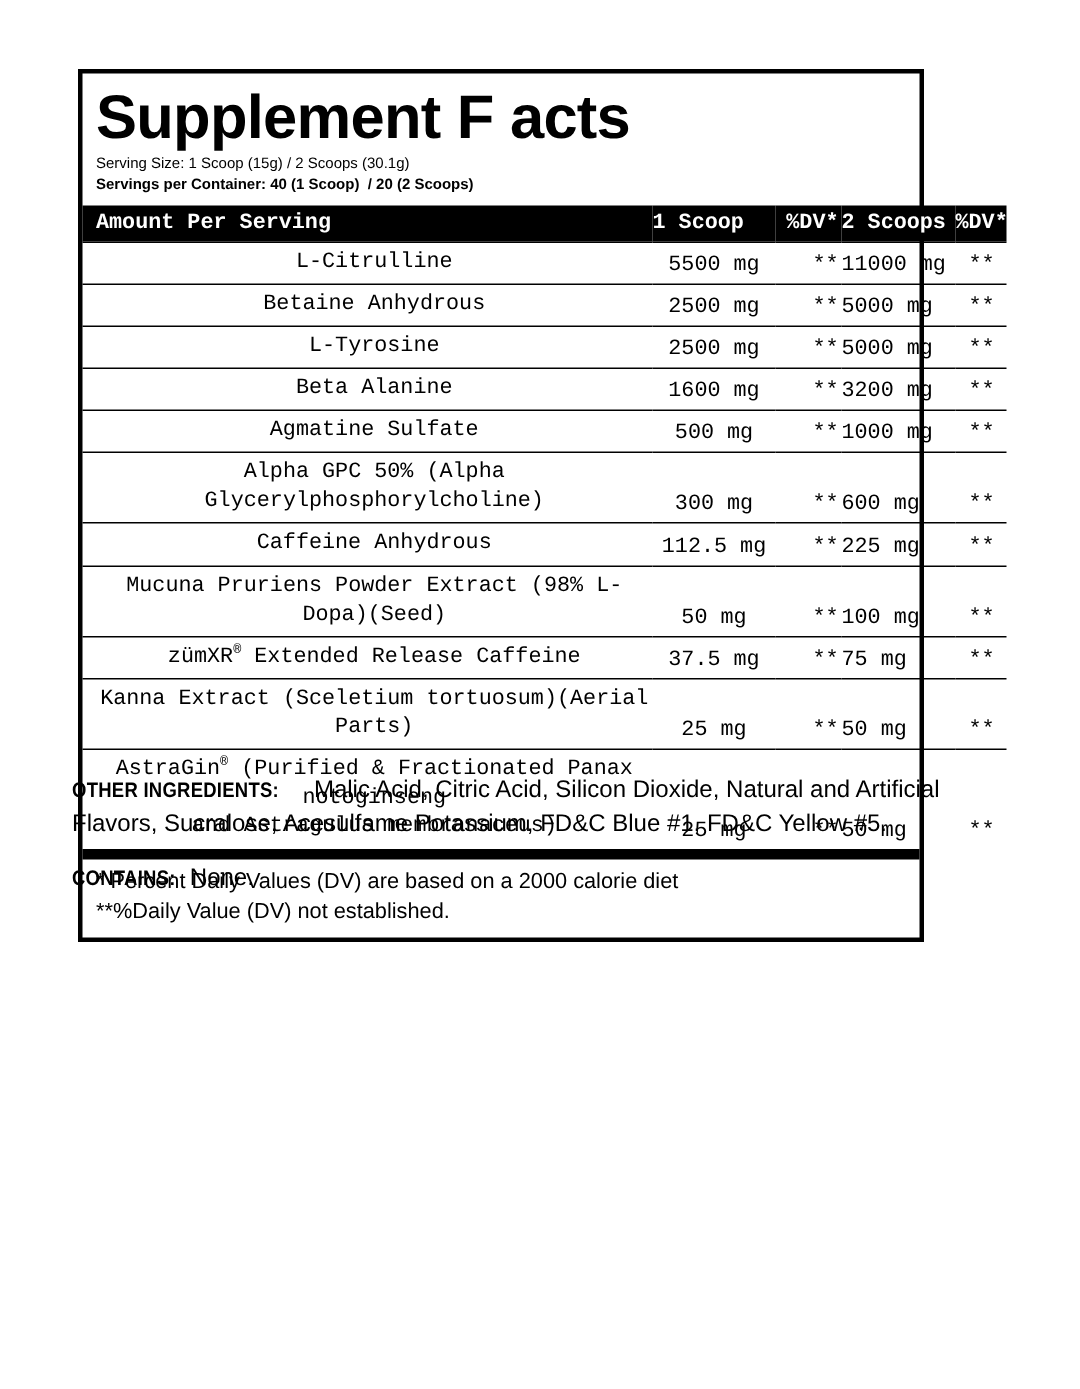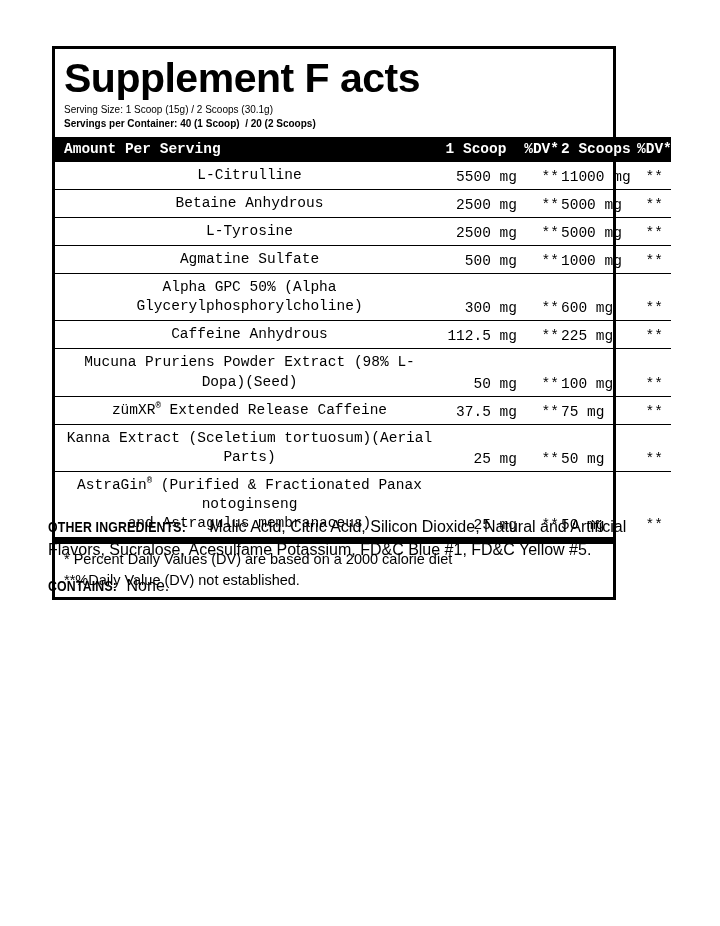--- a/index.html
+++ b/index.html
@@ -63,33 +63,33 @@
     color: #fff;
   }
   tr.sf-head td {
     font-weight: bold;
     font-size: 14.5px;
     padding-top: 4px;
     padding-bottom: 4px;
     vertical-align: middle;
   }
   tr.sf-head td.c-name { padding-left: 9px; text-align: left; }
-  tr.sf-head td.c-amt1 { text-align: center; }
+  tr.sf-head td.c-amt1 { text-align: left; }
   tr.sf-head td.c-dv1  { text-align: right; padding-right: 2px;}
   tr.sf-head td.c-amt2 { }
   tr.sf-head td.c-dv2  { text-align: right; padding-right: 8px; }
 
   tr.sf-row { border-top: 1.4px solid #000; }
   tr.sf-row td {
     padding-top: 4px;
     padding-bottom: 4px;
     vertical-align: bottom;
   }
   tr.sf-row td.c-name { padding-left: 9px; text-align: center; white-space: pre-line; line-height: 1.32; }
-  tr.sf-row td.c-amt1 { text-align: right; white-space: nowrap; }
+  tr.sf-row td.c-amt1 { text-align: center; white-space: nowrap; }
   tr.sf-row td.c-dv1  { text-align: right; padding-right: 2px; }
   tr.sf-row td.c-amt2 { text-align: left; white-space: nowrap; }
   tr.sf-row td.c-dv2  { text-align: right; padding-right: 8px; }
 
   .col-name { width: 380px; }
   .col-amt1 { width: 82px; }
   .col-dv1  { width: 44px; }
   .col-amt2 { width: 76px; }
   .col-dv2  { width: 34px; }
 
@@ -175,20 +175,27 @@
           <td class="c-dv2">**</td>
         </tr>
         <tr class="sf-row">
           <td class="c-name">L-Tyrosine</td>
           <td class="c-amt1">2500 mg</td>
           <td class="c-dv1">**</td>
           <td class="c-amt2">5000 mg</td>
           <td class="c-dv2">**</td>
         </tr>
         <tr class="sf-row">
+          <td class="c-name">Beta Alanine</td>
+          <td class="c-amt1">1600 mg</td>
+          <td class="c-dv1">**</td>
+          <td class="c-amt2">3200 mg</td>
+          <td class="c-dv2">**</td>
+        </tr>
+        <tr class="sf-row">
           <td class="c-name">Agmatine Sulfate</td>
           <td class="c-amt1">500 mg</td>
           <td class="c-dv1">**</td>
           <td class="c-amt2">1000 mg</td>
           <td class="c-dv2">**</td>
         </tr>
         <tr class="sf-row">
           <td class="c-name">Alpha GPC 50% (Alpha Glycerylphosphorylcholine)</td>
           <td class="c-amt1">300 mg</td>
           <td class="c-dv1">**</td>

